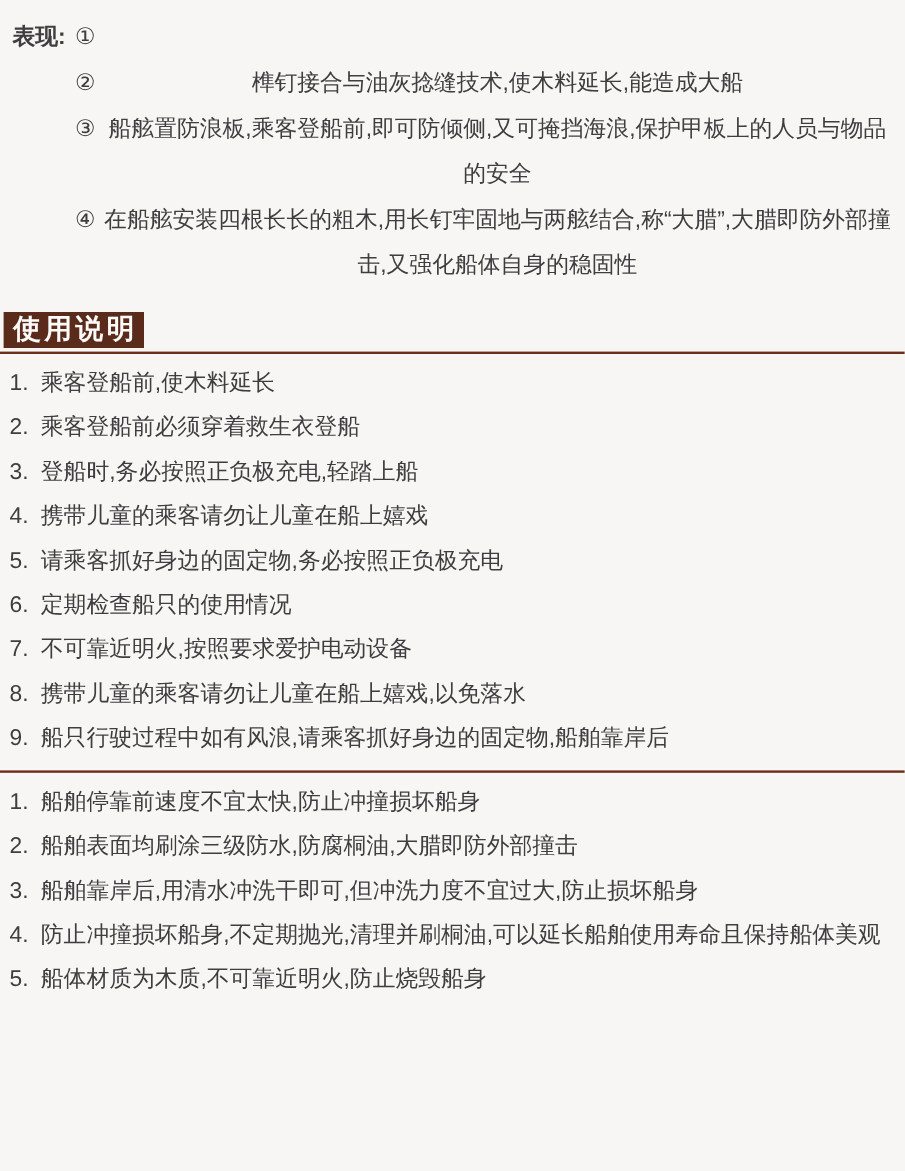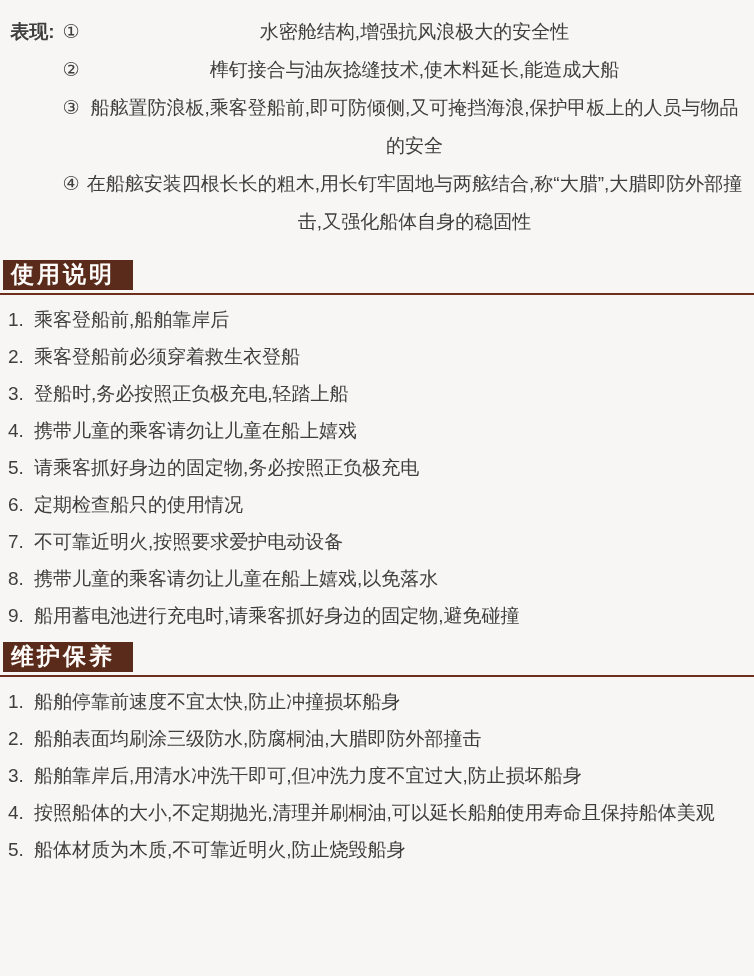--- a/index.html
+++ b/index.html
@@ -35,21 +35,21 @@
     display: inline-block;
     margin: 0 0 0 3px;
     background: #5a2b1a;
     color: #fdfcfa;
     font-family: "Liberation Serif", "DejaVu Serif", serif;
     font-size: 23px;
     font-weight: bold;
     letter-spacing: 3px;
     line-height: 30px;
     height: 30px;
-    padding: 0 18px 0 8px;
+    padding: 0 5px 0 8px;
     vertical-align: top;
   }
   .usage-section  { margin-top: 19px; }
   .maint-section  { margin-top: 8px; }
   .rule {
     width: 754px;
     height: 2px;
     background: #6d2e1b;
     margin-top: 3px;
   }
@@ -66,21 +66,20 @@
 </style>
 </head>
 <body>
 
 <div class="page">
 
   <section class="performance">
     <div class="perf-row first">
       <span class="perf-label">表现:</span>
       <span class="perf-marker">①</span>
-      <span class="perf-text">水密舱结构,增强抗风浪极大的安全性</span>
     </div>
     <div class="perf-row">
       <span class="perf-marker">②</span>
       <span class="perf-text">榫钉接合与油灰捻缝技术,使木料延长,能造成大船</span>
     </div>
     <div class="perf-row">
       <span class="perf-marker">③</span>
       <span class="perf-text">船舷置防浪板,乘客登船前,即可防倾侧,又可掩挡海浪,保护甲板上的人员与物品的安全</span>
     </div>
     <div class="perf-row">
@@ -88,21 +87,21 @@
       <span class="perf-text">在船舷安装四根长长的粗木,用长钉牢固地与两舷结合,称“大腊”,大腊即防外部撞击,又强化船体自身的稳固性</span>
     </div>
   </section>
 
   <section class="usage-section">
     <h2 class="band">使用说明</h2>
     <div class="rule"></div>
     <div class="num-list">
       <div class="list-row">
         <span class="list-num">1.</span>
-        <span class="list-text">乘客登船前,船舶靠岸后</span>
+        <span class="list-text">乘客登船前,使木料延长</span>
       </div>
       <div class="list-row">
         <span class="list-num">2.</span>
         <span class="list-text">乘客登船前必须穿着救生衣登船</span>
       </div>
       <div class="list-row">
         <span class="list-num">3.</span>
         <span class="list-text">登船时,务必按照正负极充电,轻踏上船</span>
       </div>
       <div class="list-row">
@@ -120,44 +119,43 @@
       <div class="list-row">
         <span class="list-num">7.</span>
         <span class="list-text">不可靠近明火,按照要求爱护电动设备</span>
       </div>
       <div class="list-row">
         <span class="list-num">8.</span>
         <span class="list-text">携带儿童的乘客请勿让儿童在船上嬉戏,以免落水</span>
       </div>
       <div class="list-row">
         <span class="list-num">9.</span>
-        <span class="list-text">船用蓄电池进行充电时,请乘客抓好身边的固定物,避免碰撞</span>
+        <span class="list-text">船只行驶过程中如有风浪,请乘客抓好身边的固定物,船舶靠岸后</span>
       </div>
     </div>
   </section>
 
   <section class="maint-section">
-    <h2 class="band">维护保养</h2>
     <div class="rule"></div>
     <div class="num-list">
       <div class="list-row">
         <span class="list-num">1.</span>
         <span class="list-text">船舶停靠前速度不宜太快,防止冲撞损坏船身</span>
       </div>
       <div class="list-row">
         <span class="list-num">2.</span>
         <span class="list-text">船舶表面均刷涂三级防水,防腐桐油,大腊即防外部撞击</span>
       </div>
       <div class="list-row">
         <span class="list-num">3.</span>
         <span class="list-text">船舶靠岸后,用清水冲洗干即可,但冲洗力度不宜过大,防止损坏船身</span>
       </div>
       <div class="list-row">
         <span class="list-num">4.</span>
-        <span class="list-text">按照船体的大小,不定期抛光,清理并刷桐油,可以延长船舶使用寿命且保持船体美观</span>
+        <span class="list-text">防止冲撞损坏船身,不定期抛光,清理并刷桐油,可以延长船舶使用寿命且保持船体美观</span>
       </div>
       <div class="list-row">
         <span class="list-num">5.</span>
         <span class="list-text">船体材质为木质,不可靠近明火,防止烧毁船身</span>
       </div>
     </div>
   </section>
 
 </div>
 

